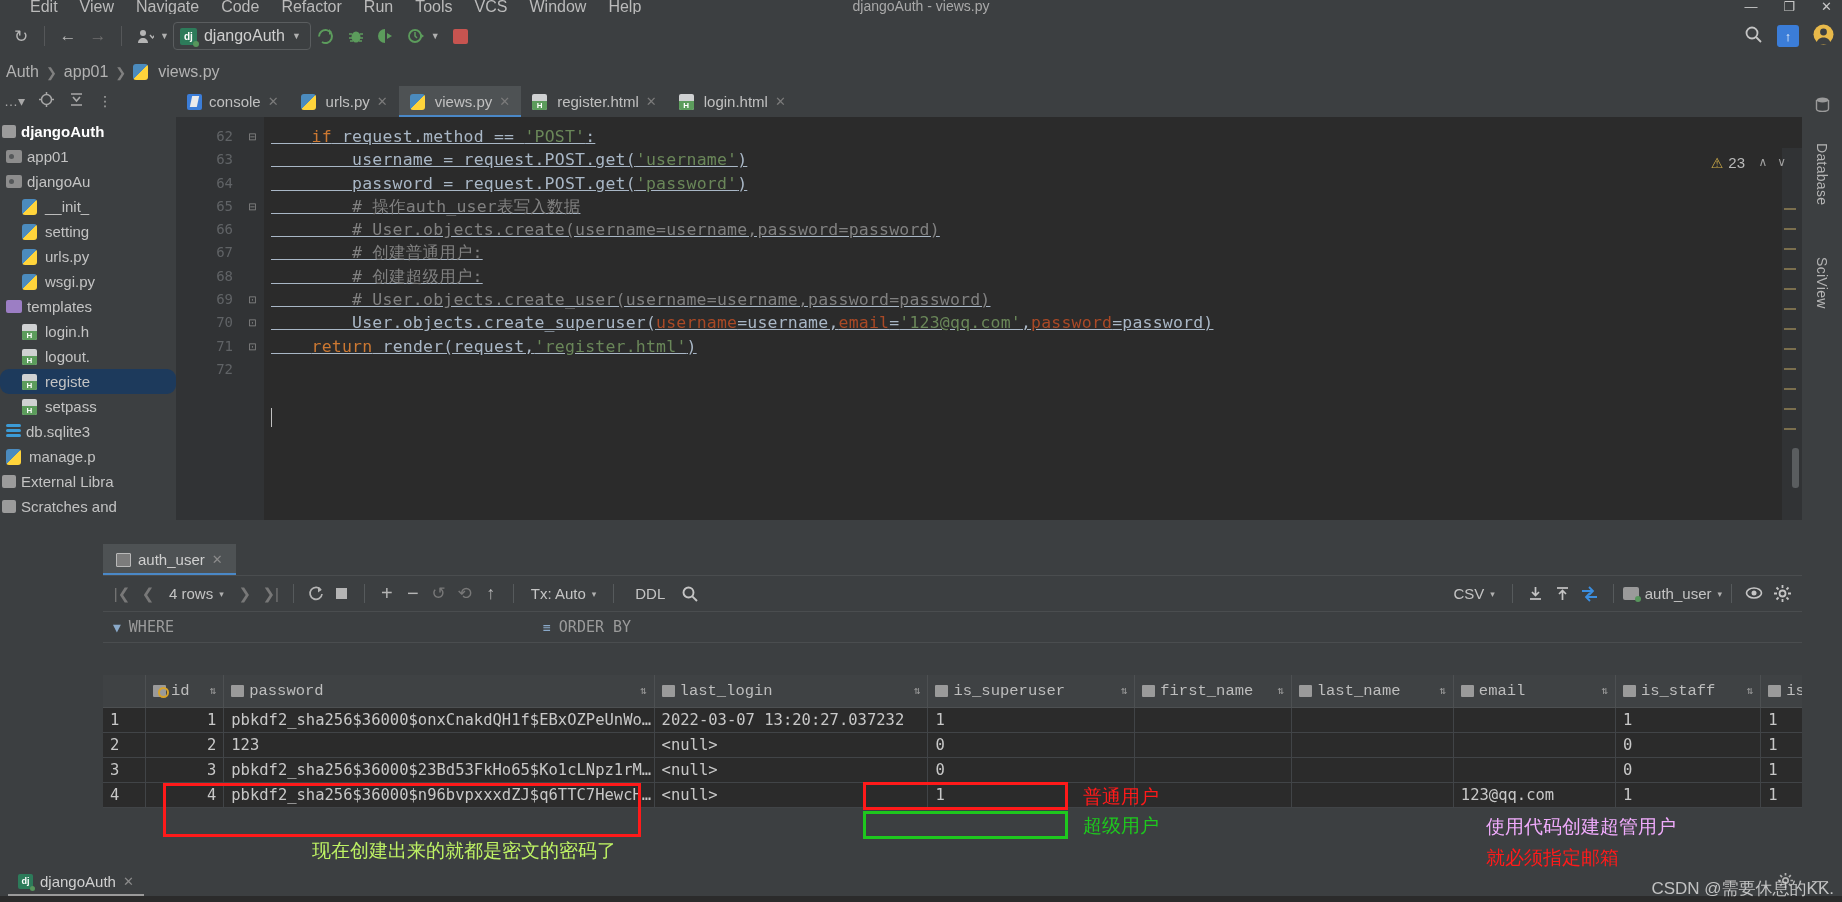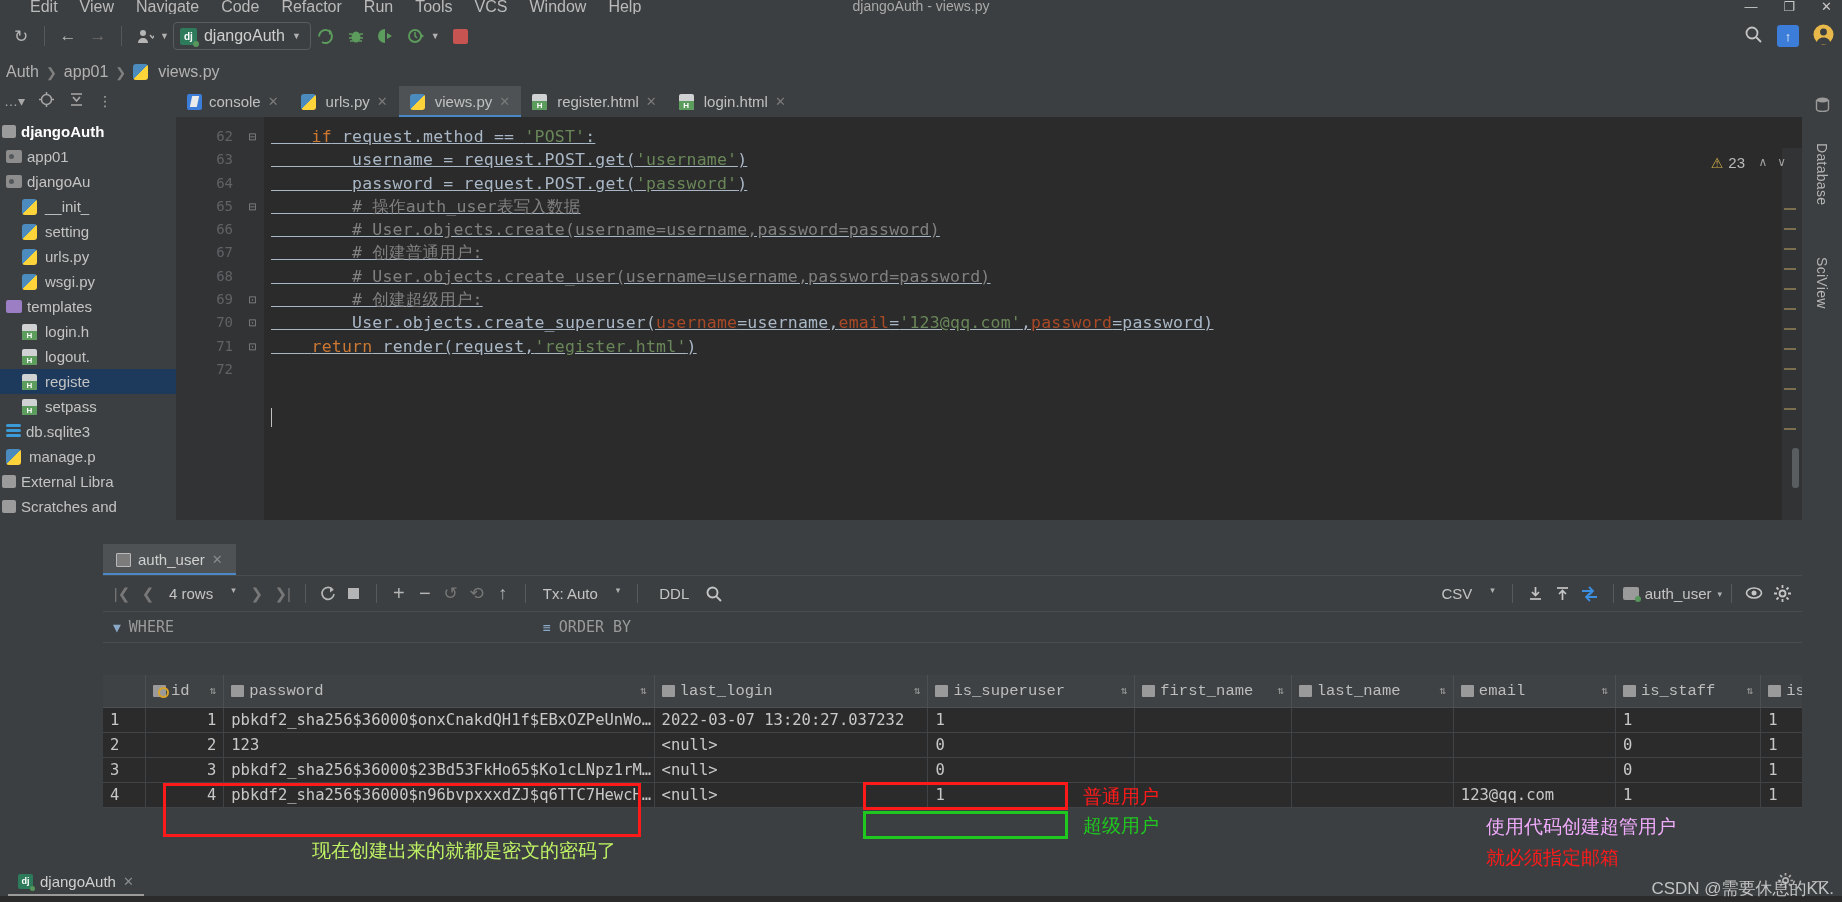--- a/index.html
+++ b/index.html
@@ -90,21 +90,21 @@
   
   .leftrail{
     position:absolute; top:86px; left:0; width:176px; bottom:36px; background:#3c3f41;
   }
   .railhdr{
     height:30px; display:flex; align-items:center; gap:13px; padding-left:4px;
     font-size:14px; color:#a8a8a8; border-bottom:0;
   }
   .tree{ padding-top:3px; font-size:15px; }
   .trow{ height:25px; display:flex; align-items:center; gap:5px; white-space:nowrap; overflow:hidden; padding-left:2px; }
-  .trow.sel{ background:#1d3a5c; }
+  .trow.sel{ background:#1d3a5c;border-radius:9px; }
   .trow .nm{ color:#c3c3c3; }
   .trow.bold .nm{ color:#ffffff; font-weight:bold; }
   .ind1{ padding-left:6px; } .ind2{ padding-left:22px; }
   .folder{
     width:16px; height:13px; background:#8d8d8d; border-radius:2px; position:relative; flex:none;
   }
   .folder::before{
     content:""; position:absolute; left:3px; top:4px; width:5px; height:5px;
     border-radius:50%; background:#55585a;
   }
@@ -195,21 +195,21 @@
   }
   .dbtoolbar{
     height:36px; display:flex; align-items:center; gap:0; padding-left:6px;
     border-top:1px solid #4a4d4f;
   }
   .tb{
     min-width:26px; height:26px; display:flex; align-items:center; justify-content:center;
     color:#b5b5b5; font-size:15px; padding:0 4px;
   }
   .tb.dim{ color:#787878; }
-  .rowsbtn{ display:flex; align-items:flex-start; gap:18px; font-size:15px; color:#c4c4c4; padding:0 8px; }
+  .rowsbtn{ display:flex; align-items:center; gap:6px; font-size:15px; color:#c4c4c4; padding:0 8px; }
   .vsep{ width:1px; height:19px; background:#565a5c; margin:0 9px; }
   .txt{ font-size:15px; color:#c4c4c4; }
   .dbtb-right{ position:absolute; right:6px; display:flex; align-items:center; }
   .tbla{
     display:flex; align-items:center; gap:6px; font-size:15px; color:#c4c4c4;
   }
   .tblico{ width:16px; height:13px; background:#9a9a9a; border-radius:2px; position:relative; }
   .tblico::after{
     content:""; position:absolute; right:-2px; bottom:-2px; width:6px; height:6px;
     border-radius:50%; background:#57965c;
@@ -536,22 +536,22 @@
           <div class="fm">⊡</div>
           <div class="fm"></div>
         </div>
       <div class="codelines" id="codelines">
           <div class="cl"><span>    </span><span class="kw">if</span><span> request.method == </span><span class="str">'POST'</span><span>:</span></div>
           <div class="cl"><span>        username = request.POST.get(</span><span class="str">'username'</span><span>)</span></div>
           <div class="cl"><span>        password = request.POST.get(</span><span class="str">'password'</span><span>)</span></div>
           <div class="cl"><span class="cmt">        # 操作auth_user表写入数据</span></div>
           <div class="cl"><span class="cmt">        # User.objects.create(username=username,password=password)</span></div>
           <div class="cl"><span class="cmt">        # 创建普通用户:</span></div>
+          <div class="cl"><span class="cmt">        # 创建超级用户:</span></div>
           <div class="cl"><span class="cmt">        # User.objects.create_user(username=username,password=password)</span></div>
-          <div class="cl"><span class="cmt">        # 创建超级用户:</span></div>
           <div class="cl"><span>        User.objects.create_superuser(</span><span class="kwarg">username</span><span>=username,</span><span class="kwarg">email</span><span>=</span><span class="str">'123@qq.com'</span><span>,</span><span class="kwarg">password</span><span>=password)</span></div>
           <div class="cl"><span>    </span><span class="kw">return</span><span> render(request,</span><span class="str">'register.html'</span><span>)</span></div>
           <div class="cl"><span></span></div>
         </div>
       <div class="caretbar"></div>
       <div class="editor-right">
         <div class="marks">
           <i></i>
             <i></i>
             <i></i>

